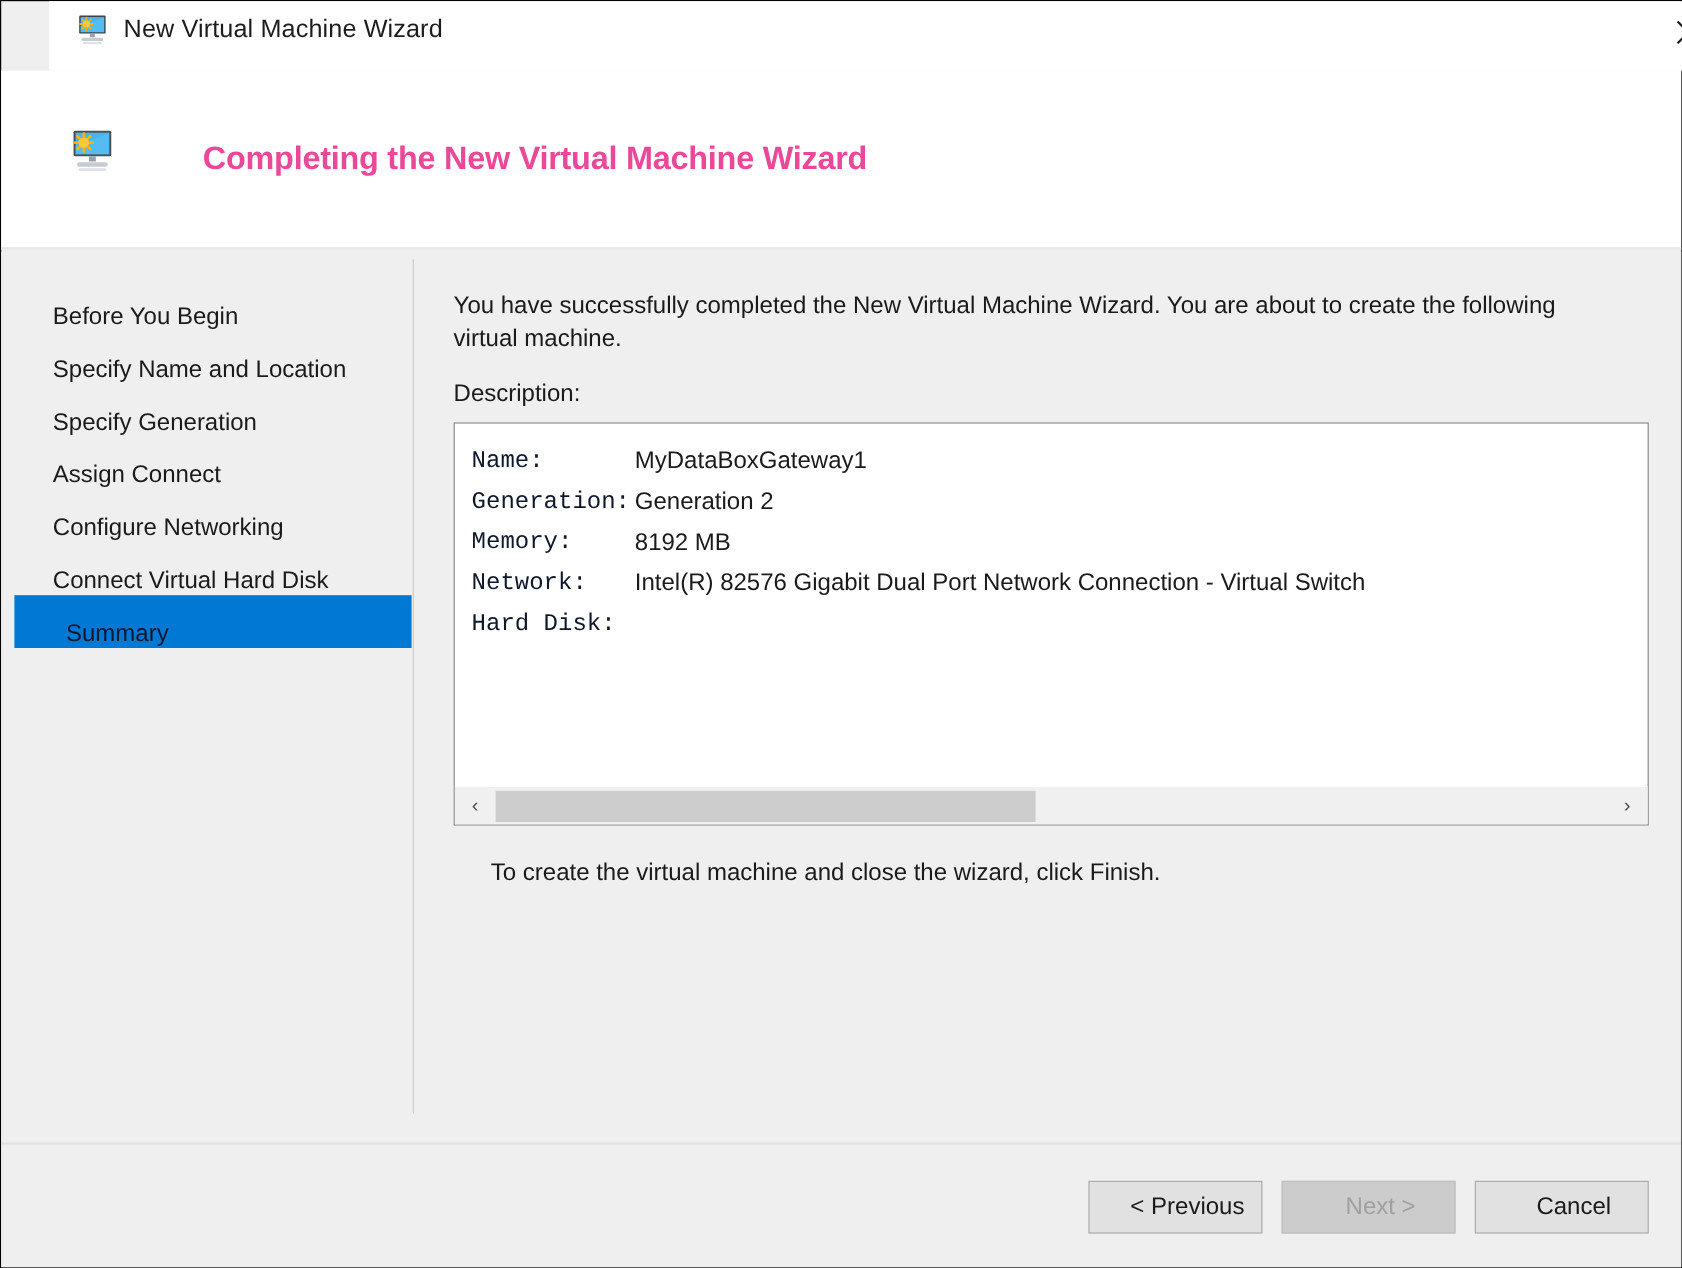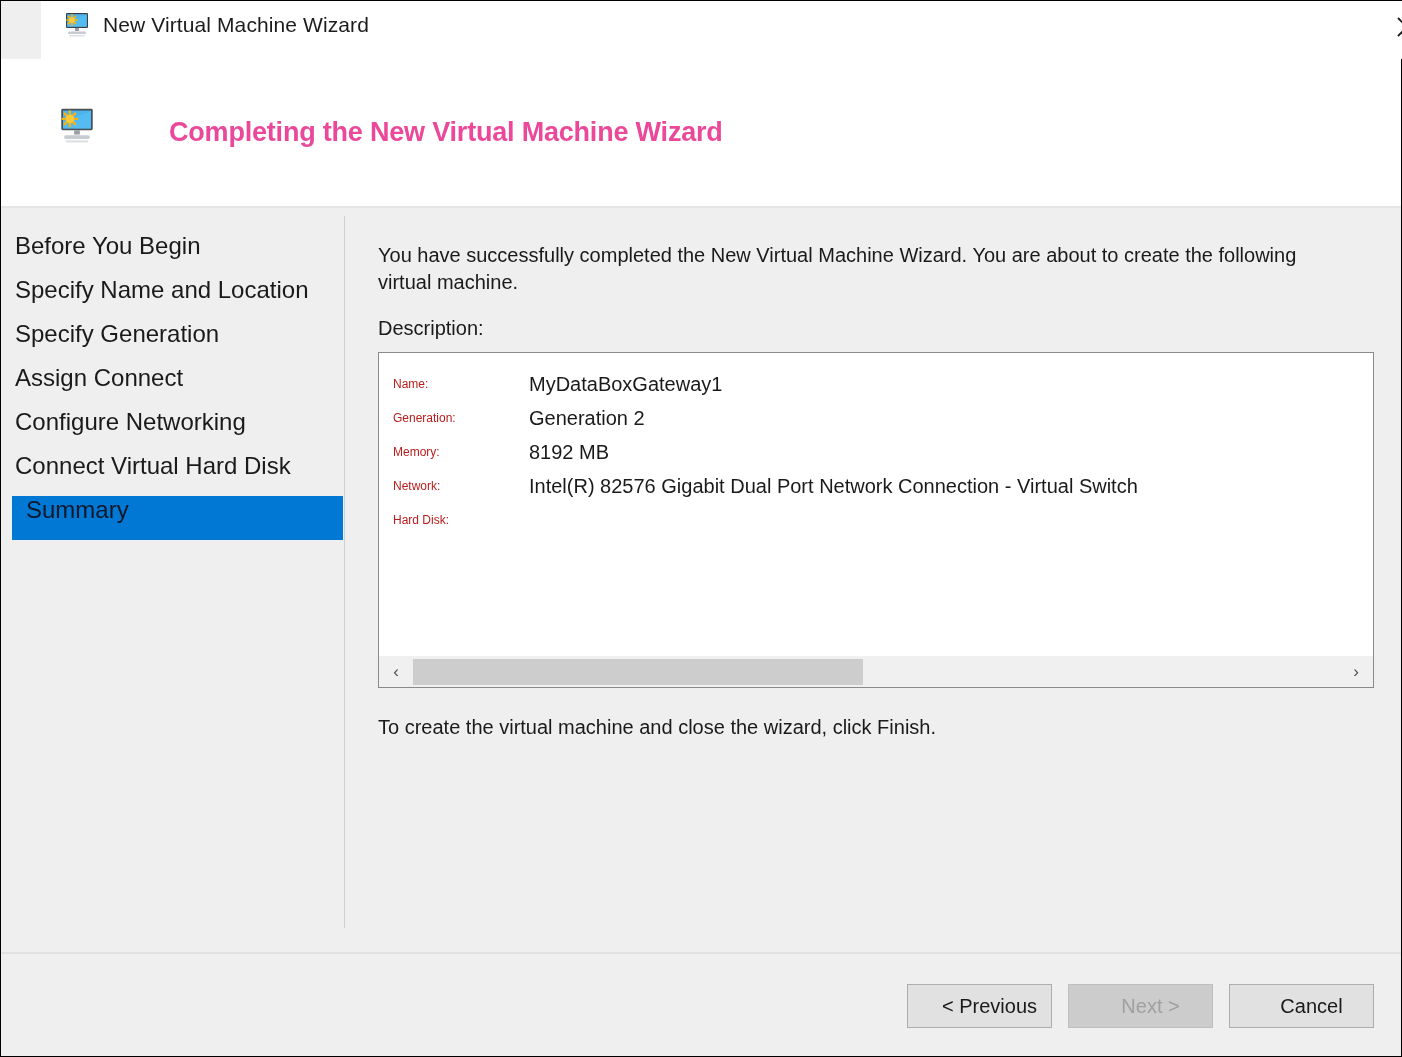--- a/index.html
+++ b/index.html
@@ -90,23 +90,23 @@
 
   
   .sidebar {
     position: absolute;
     left: 0; top: 22px;
     width: 342px;
   }
   .nav-item {
     height: 44px;
     display: flex;
-    align-items: flex-start;
-    padding-left: 14px;
-    font-size: 24px;
+    align-items: flex-end;
+    padding-left: 43px;
+    font-size: 20px;
     color: #1a1a1a;
     cursor: pointer;
     white-space: nowrap;
   }
   .nav-item.selected {
     background: #0078d4;
     color: #0f172a;
     margin-left: 11px;
   }
 
@@ -152,22 +152,23 @@
   }
   .desc-row {
     display: flex;
     height: 34px;
     align-items: center;
     white-space: nowrap;
   }
   .desc-key {
     width: 136px;
     flex: 0 0 136px;
-    font-size: 12px;
-    color: #b91c1c;
+    font-size: 20px;
+    color: #0f172a;
+    font-family: Liberation Mono, monospace;
   }
   .desc-val {
     font-size: 20px;
     color: #1a1a1a;
   }
 
   
   .hscroll {
     position: absolute;
     left: 0; bottom: 0;
@@ -201,20 +202,21 @@
     width: 450px;
     height: 26px;
     background: #cdcdcd;
     cursor: pointer;
   }
 
   .outro {
     margin-top: 28px;
     font-size: 20px;
     color: #1a1a1a;
+    margin-left: 31px;
   }
 
   
   .footer-sep {
     position: absolute;
     left: 0; top: 951px;
     width: 1400px;
     height: 2px;
     background: #e2e2e2;
   }

